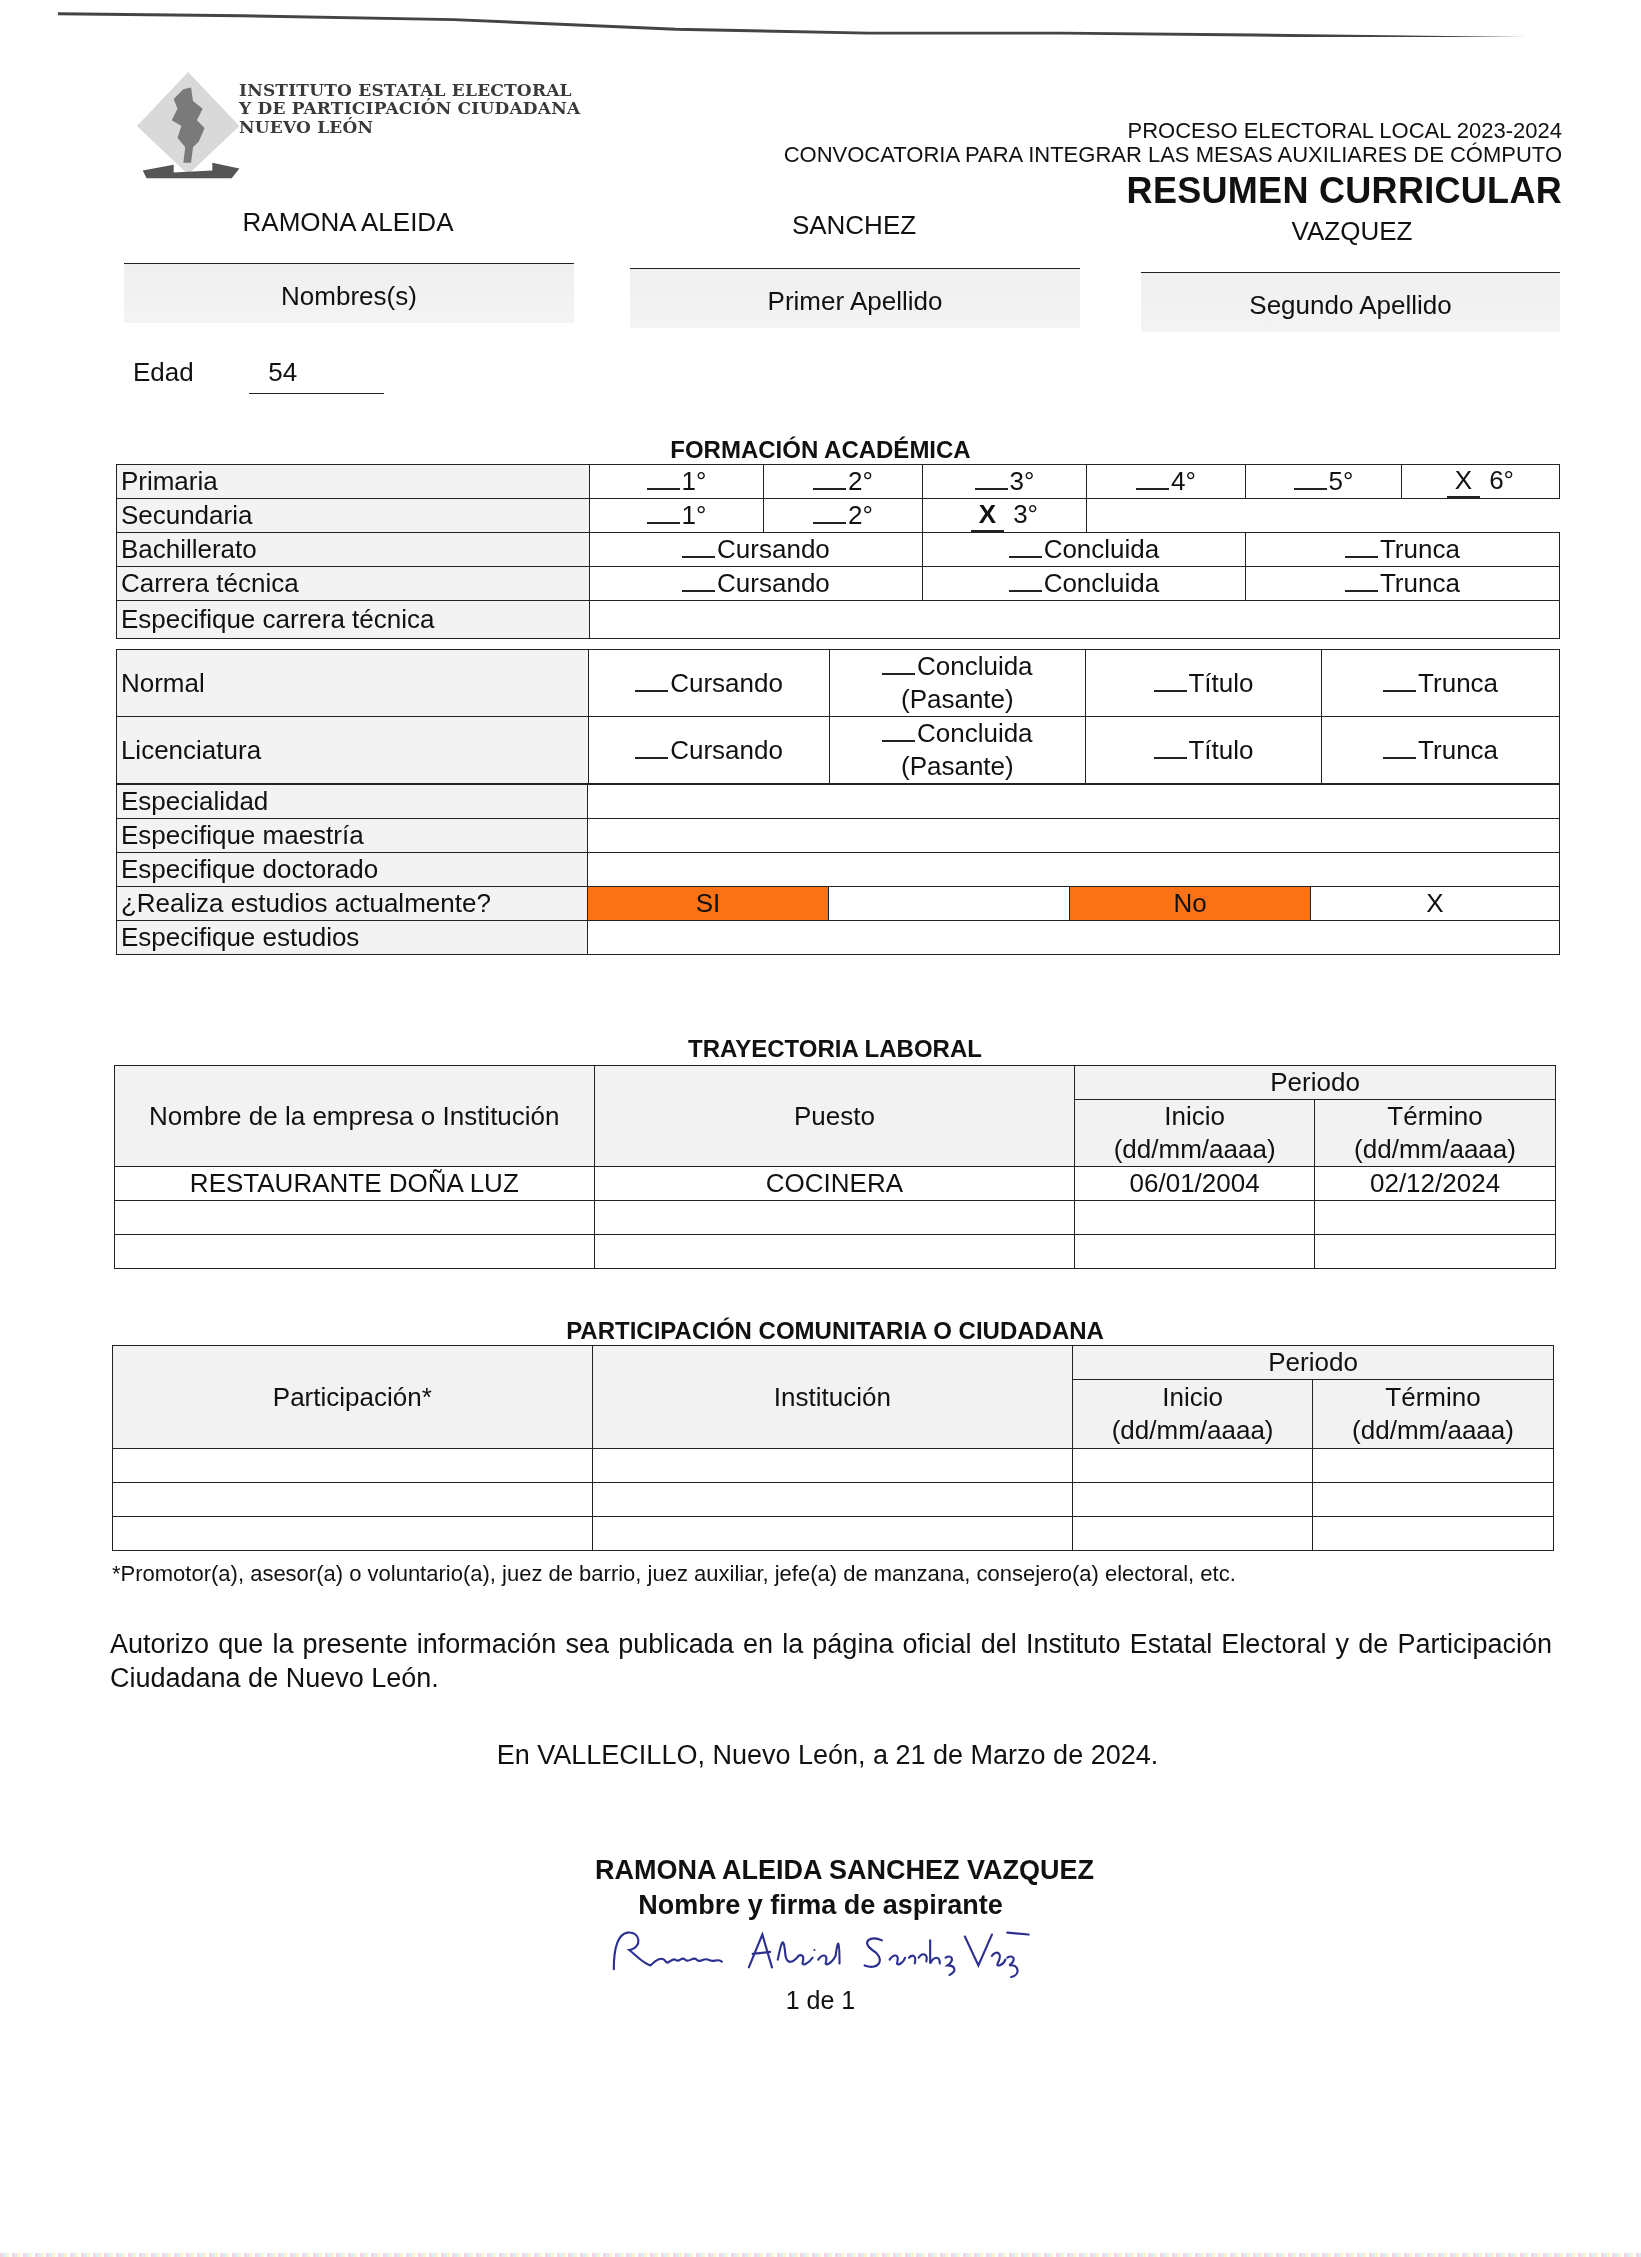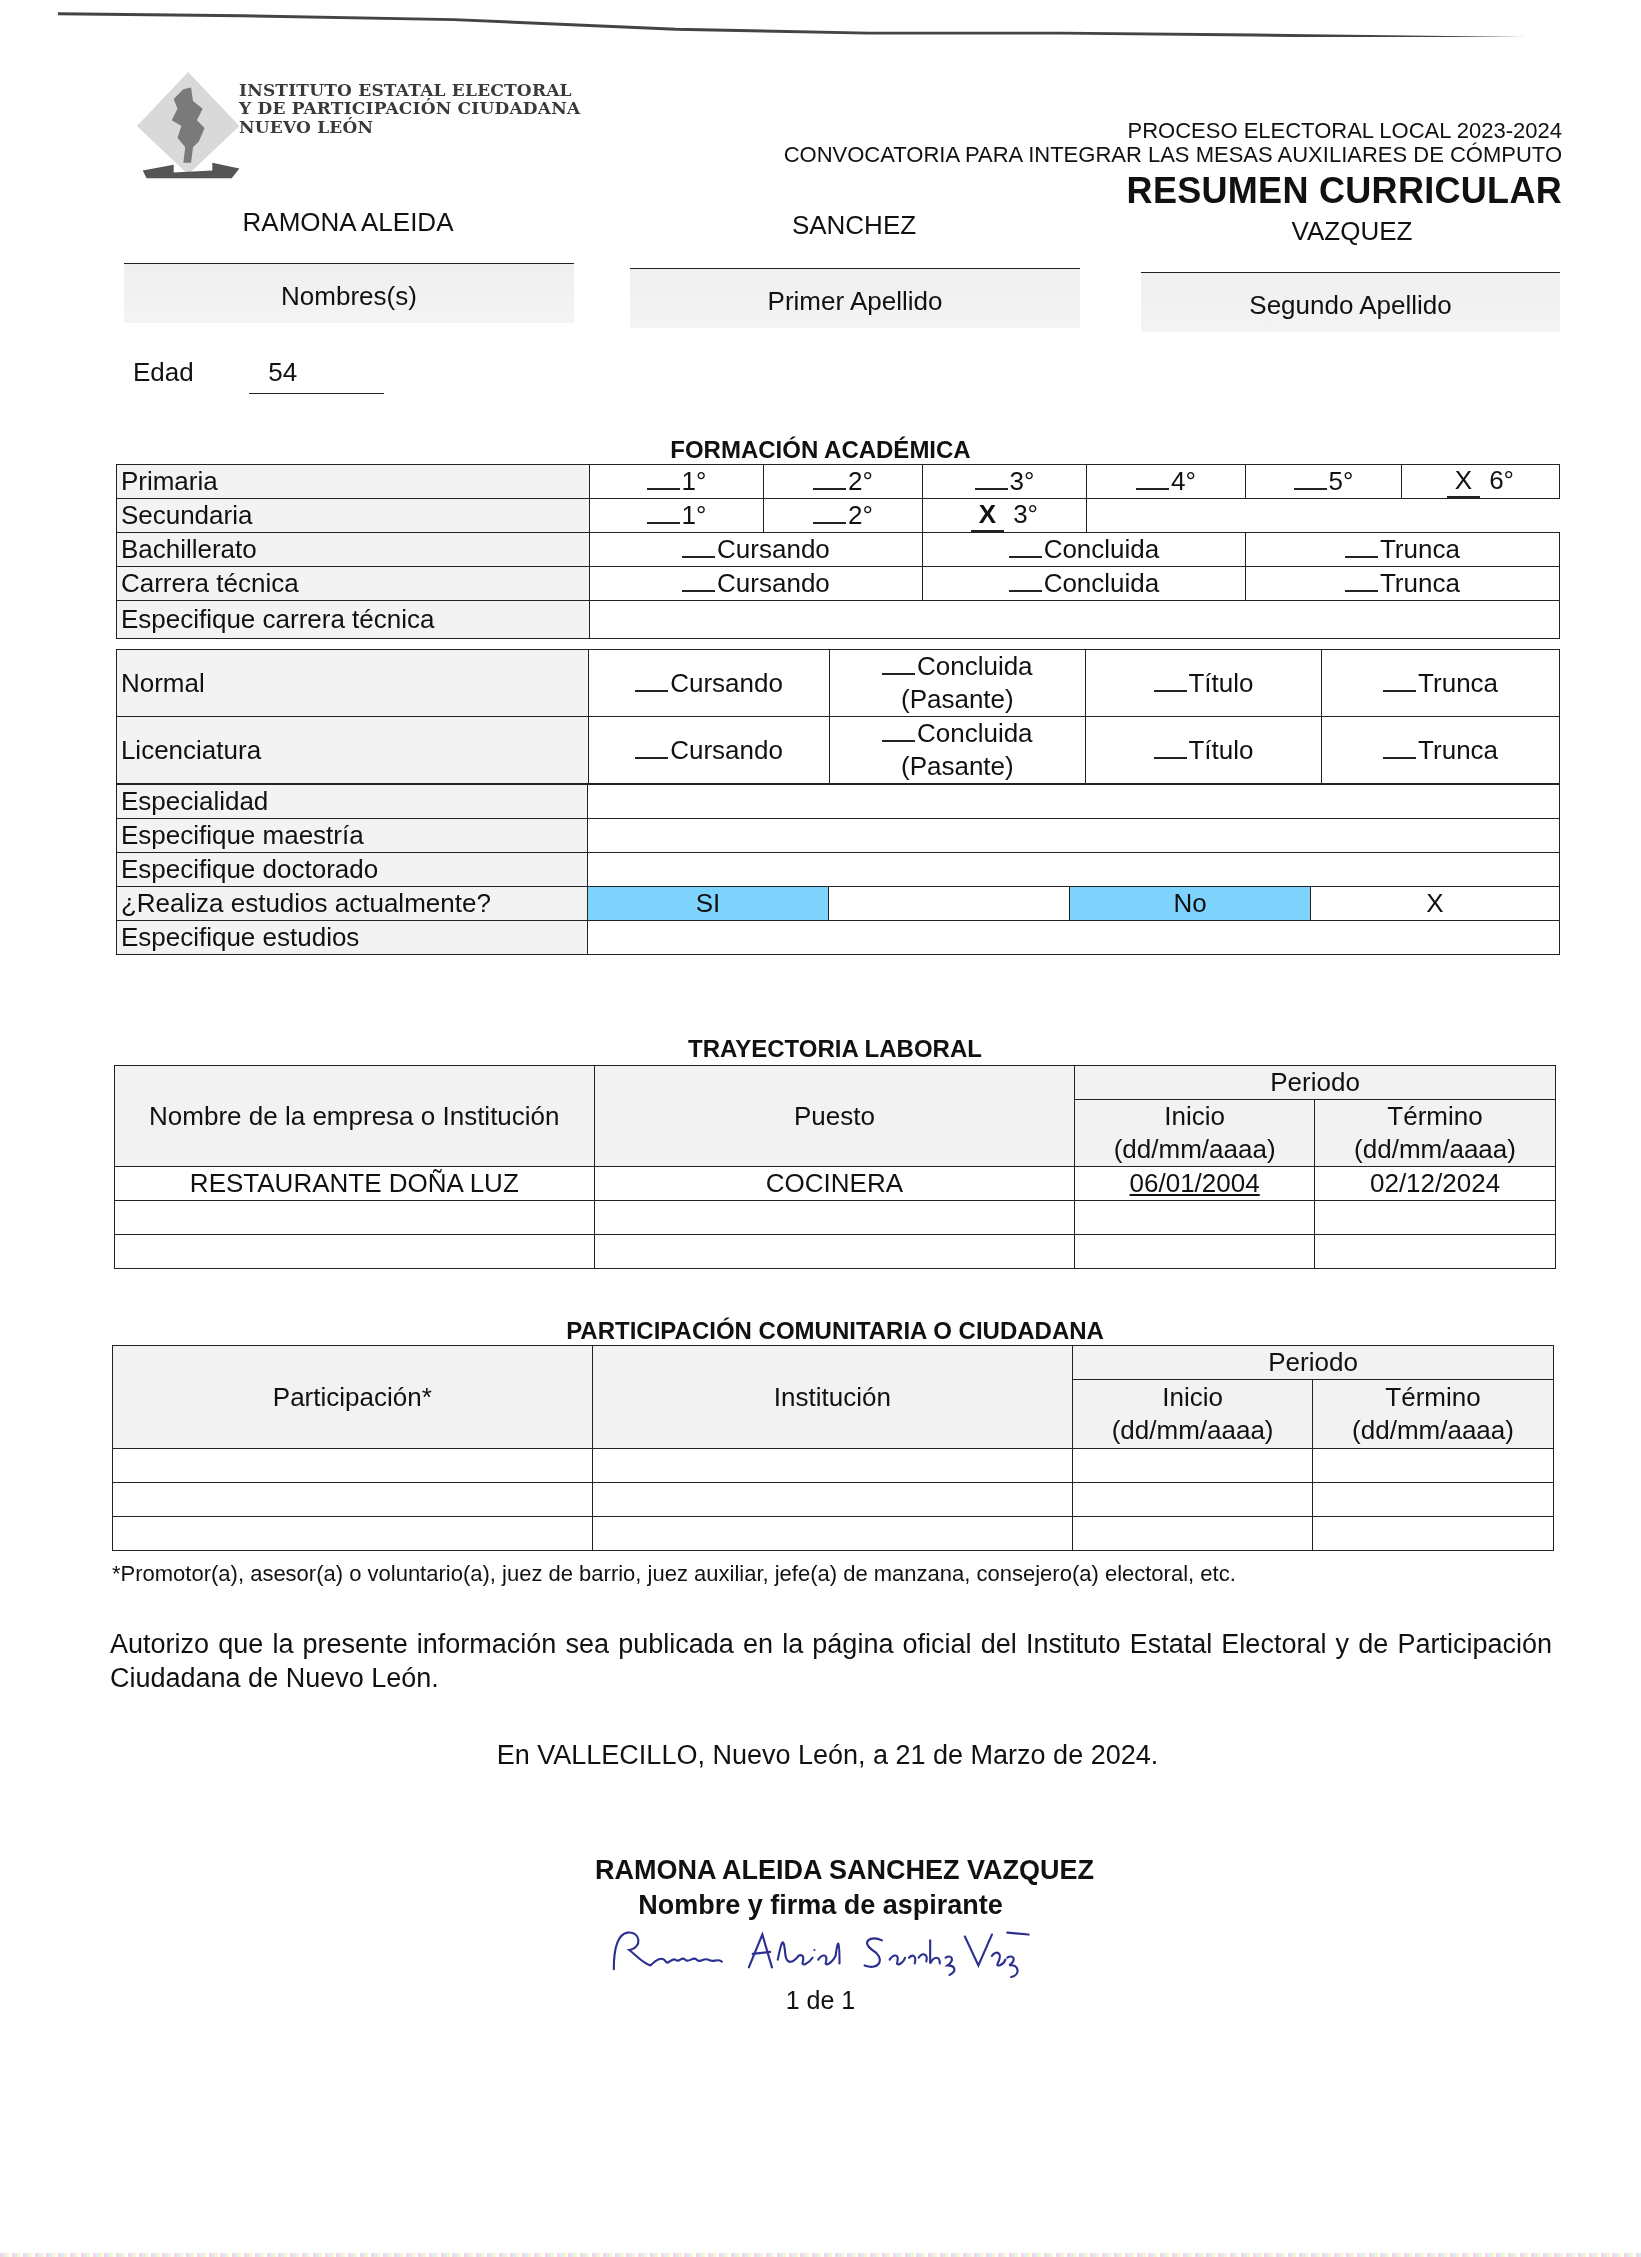--- a/index.html
+++ b/index.html
@@ -30,21 +30,21 @@
   .edad-label { left:133px; top:357px; font-size:26px; }
   .edad-val { left:249px; top:357px; width:135px; font-size:26px; border-bottom:1.9px solid #222; padding-left:19.3px; box-sizing:border-box; height:37px; }
 
   .section-title { font-size:24px; font-weight:bold; text-align:center; }
 
   table.grid { border-collapse:collapse; position:absolute; font-size:26px; }
   table.grid td { border:1.9px solid #222; padding:0 3.9px; height:33px; vertical-align:middle; }
   .lbl { background:#f3f3f3; }
   .c { text-align:center; }
   .blank { display:inline-block; width:33px; border-bottom:2.9px solid #222; margin-right:1.9px; vertical-align:baseline; }
-  .shade { background:#7dd3fc; }
+  .shade { background:#f97316; }
   .two-line { line-height:33px; }
 
   .tbl-head td { background:#f2f2f2; }
 
   .footnote { left:112px; top:1561px; font-size:22px; }
   .authorize { left:110px; top:1627px; width:1442px; font-size:27px; line-height:34px; text-align:justify; text-align-last:left; }
   .place-date { left:0; width:1641px; top:1740px; font-size:27px; text-align:center;padding-left:7px; }
   .sig-name { left:0; width:1641px; top:1855px; font-size:27px; font-weight:bold; text-align:center;padding-left:24px; }
   .sig-label { left:0; width:1641px; top:1890px; font-size:27px; font-weight:bold; text-align:center; }
   .signature { left:608px; top:1921px; width:463px; height:58px; }
@@ -210,21 +210,21 @@
     <td rowspan="2" class="c">Puesto</td>
     <td colspan="2" class="c">Periodo</td>
   </tr>
   <tr>
     <td class="c" style="line-height:33px;height:64px;"><span>Inicio</span><br><span>(dd/mm/aaaa)</span></td>
     <td class="c" style="line-height:33px;"><span>Término</span><br><span>(dd/mm/aaaa)</span></td>
   </tr>
   <tr style="background:#fff;">
     <td class="c" style="background:#fff;">RESTAURANTE DOÑA LUZ</td>
     <td class="c" style="background:#fff;">COCINERA</td>
-    <td class="c" style="background:#fff;text-decoration:underline;">06/01/2004</td>
+    <td class="c" style="background:#fff;">06/01/2004</td>
     <td class="c" style="background:#fff;">02/12/2024</td>
   </tr>
   <tr>
     <td style="background:#fff;"></td>
     <td style="background:#fff;"></td>
     <td style="background:#fff;"></td>
     <td style="background:#fff;"></td>
   </tr>
   <tr>
     <td style="background:#fff;"></td>

